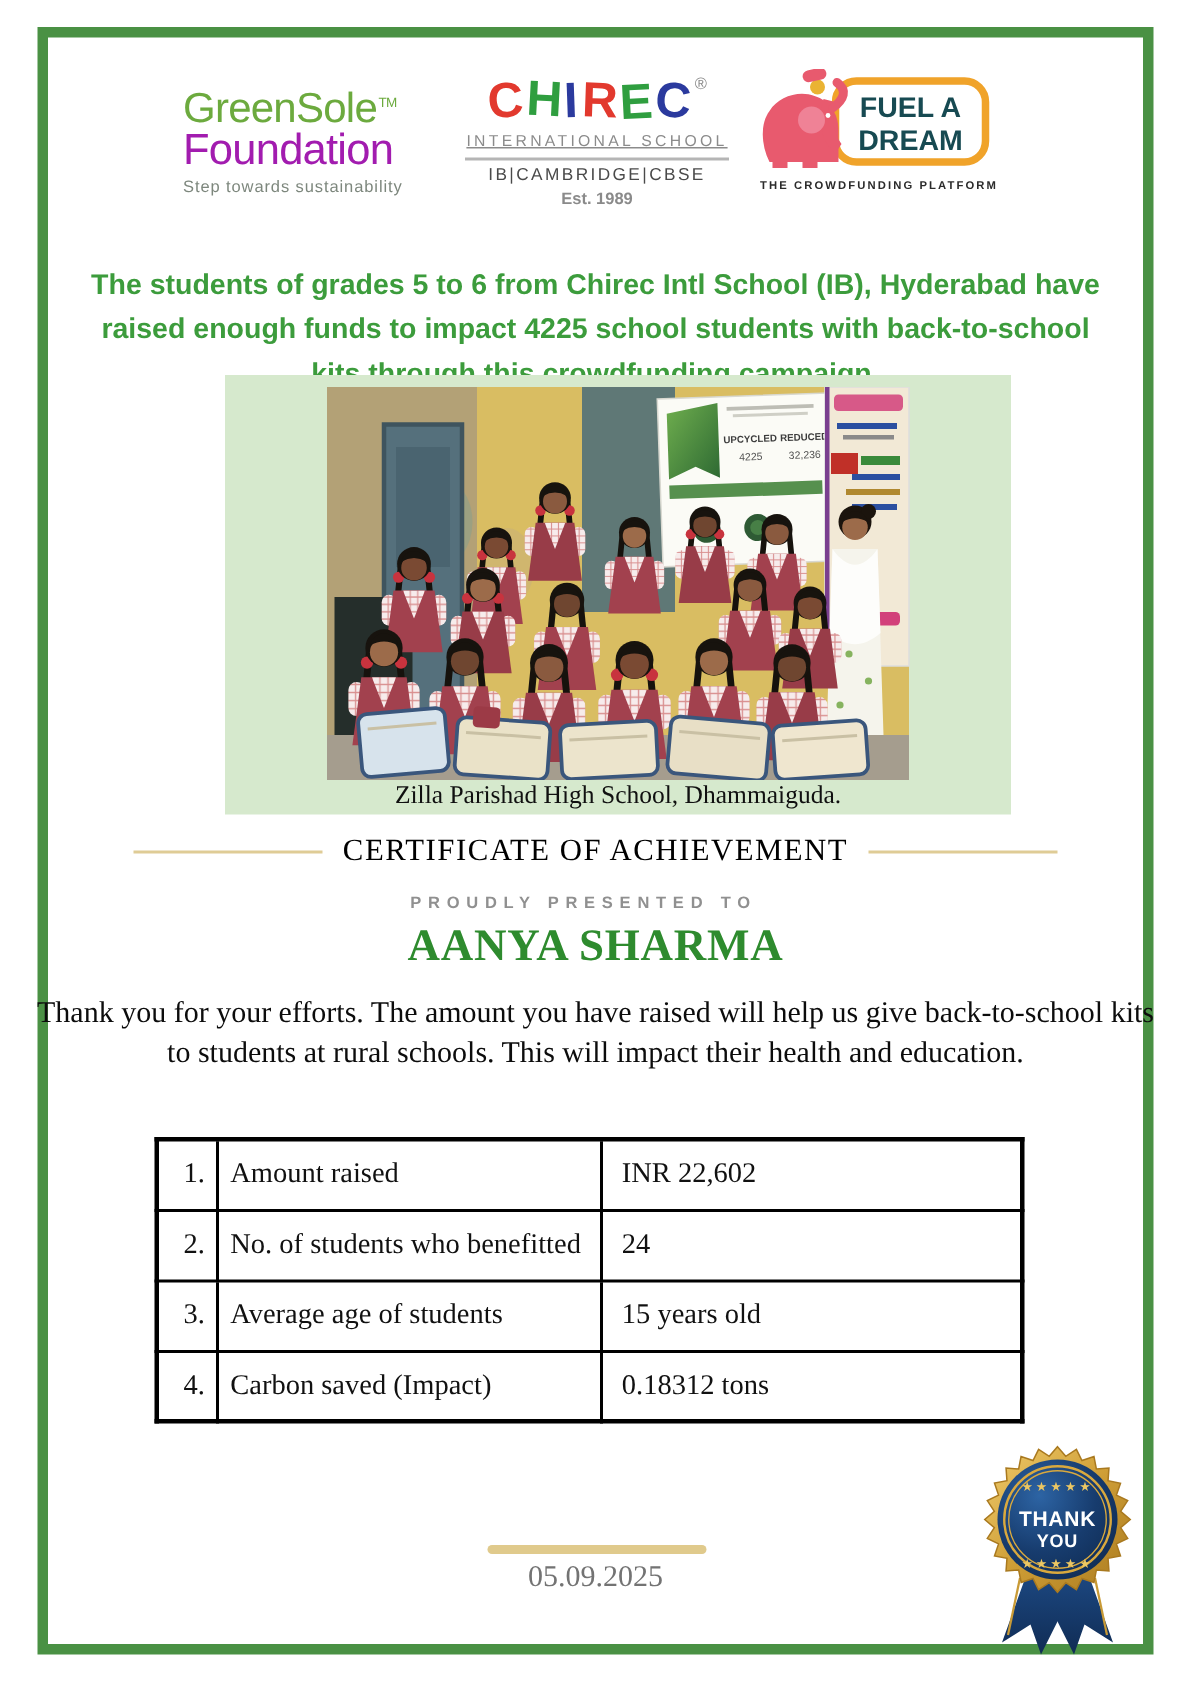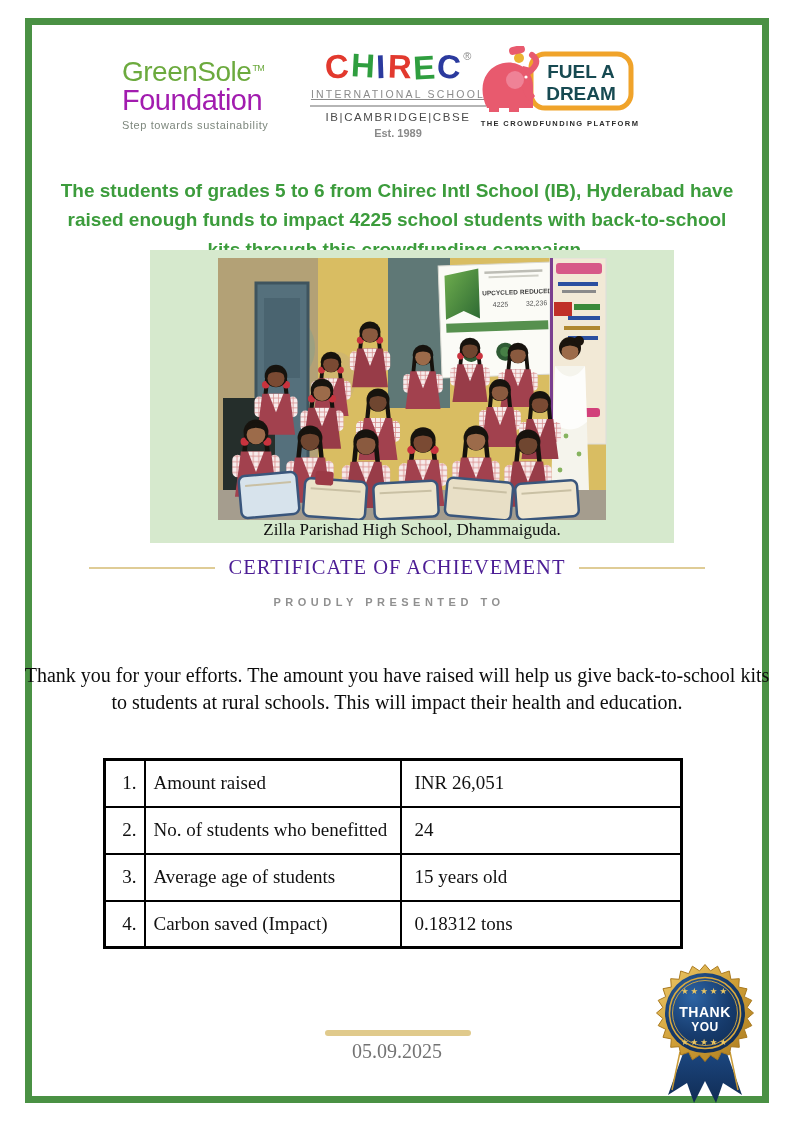--- a/index.html
+++ b/index.html
@@ -25,38 +25,38 @@
   .ch-letter:nth-child(3){transform:rotate(-2deg);}
   .ch-letter:nth-child(4){transform:rotate(2deg);}
   .ch-letter:nth-child(5){transform:rotate(-3deg) translateY(1px);}
   .ch-letter:nth-child(6){transform:rotate(4deg);}
   .ch-reg{font-size:11px;color:#8a8a8a;vertical-align:top;}
   .ch-l2{font-size:10.5px;color:#8b8b8b;letter-spacing:2.2px;margin-top:5px;padding-bottom:5px;
          border-bottom:2px solid #b5b5b5;white-space:nowrap;text-decoration:underline;}
   .ch-l3{font-size:11.5px;font-weight:400;color:#4a4a4a;letter-spacing:1.6px;margin-top:4px;white-space:nowrap;}
   .ch-l4{font-size:11px;font-weight:700;color:#8a8a8a;margin-top:4px;}
 
-  .fad{left:479px;top:46px;width:162px;}
+  .fad{left:505px;top:46px;width:162px;}
 
   
   .intro{position:absolute;top:176px;left:50%;transform:translateX(-50%);width:692px;margin:0;
          font-family:"Liberation Sans",sans-serif;font-weight:700;font-size:19px;line-height:1.55;
          text-align:center;color:#3c9c3c;}
 
   
   .photo-frame{position:absolute;left:150px;top:250px;width:524px;height:293px;margin:0;
                background:#d6e9cd;}
   .photo-frame svg.photo{position:absolute;left:67px;top:8px;}
   .photo-frame figcaption{position:absolute;left:0;right:0;bottom:3px;text-align:center;
                font-size:17px;color:#101010;}
 
   
   .heading-row{position:absolute;top:556px;left:0;right:0;display:flex;align-items:center;
                justify-content:center;gap:14px;}
-  .heading-row h1{margin:0;font-size:20.5px;font-weight:500;letter-spacing:1px;color:#4c1d95;}
+  .heading-row h1{margin:0;font-size:20.5px;font-weight:500;letter-spacing:1px;color:#000000;}
   .rule{display:inline-block;width:126px;height:2px;background:#dfcc96;}
   .presented{position:absolute;top:596px;left:0;right:16px;text-align:center;
              font-family:"Liberation Sans",sans-serif;font-size:11px;font-weight:600;
              letter-spacing:4.5px;color:#909090;}
   .recipient{position:absolute;top:614px;left:0;right:0;text-align:center;
              font-size:30px;font-weight:600;letter-spacing:.5px;color:#2e8b2e;}
   .body-text{position:absolute;top:662px;left:50%;transform:translateX(-50%);width:748px;margin:0;
              font-size:20px;line-height:1.33;text-align:center;color:#0c0c0c;}
 
   
@@ -400,28 +400,29 @@
     </svg>
     <figcaption>Zilla Parishad High School, Dhammaiguda.</figcaption>
   </figure>
 
   <div class="heading-row">
     <span class="rule"></span>
     <h1>CERTIFICATE OF ACHIEVEMENT</h1>
     <span class="rule"></span>
   </div>
   <div class="presented">PROUDLY PRESENTED TO</div>
+  <div class="recipient">AANYA SHARMA</div>
   <p class="body-text">Thank you for your efforts. The amount you have raised will help us give back-to-school kits to students at rural schools. This will impact their health and education.</p>
 
   <table class="impact">
     <tbody>
       <tr>
         <td class="c1">1.</td>
         <td class="c2">Amount raised</td>
-        <td class="c3">INR 26,051</td>
+        <td class="c3">INR 22,602</td>
       </tr>
       <tr>
         <td class="c1">2.</td>
         <td class="c2">No. of students who benefitted</td>
         <td class="c3">24</td>
       </tr>
       <tr>
         <td class="c1">3.</td>
         <td class="c2">Average age of students</td>
         <td class="c3">15 years old</td>

